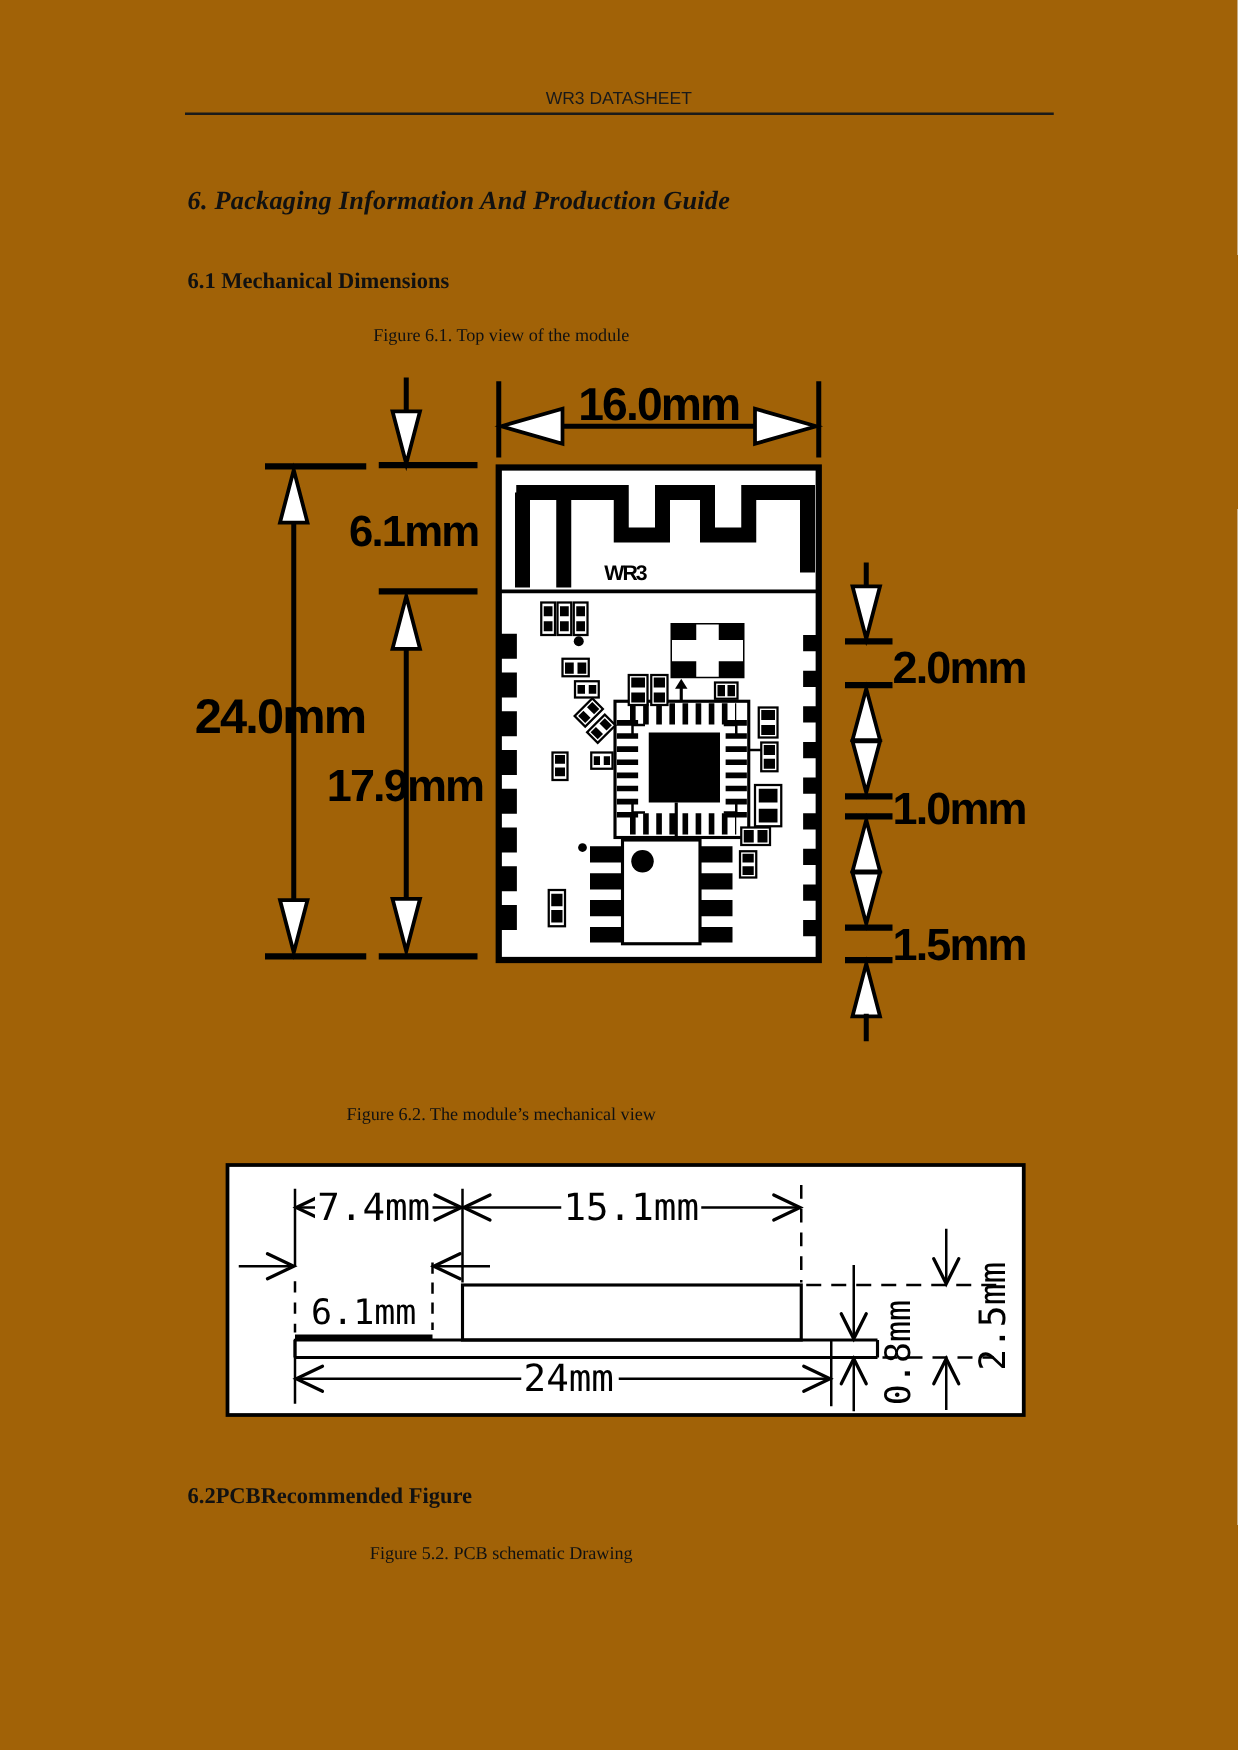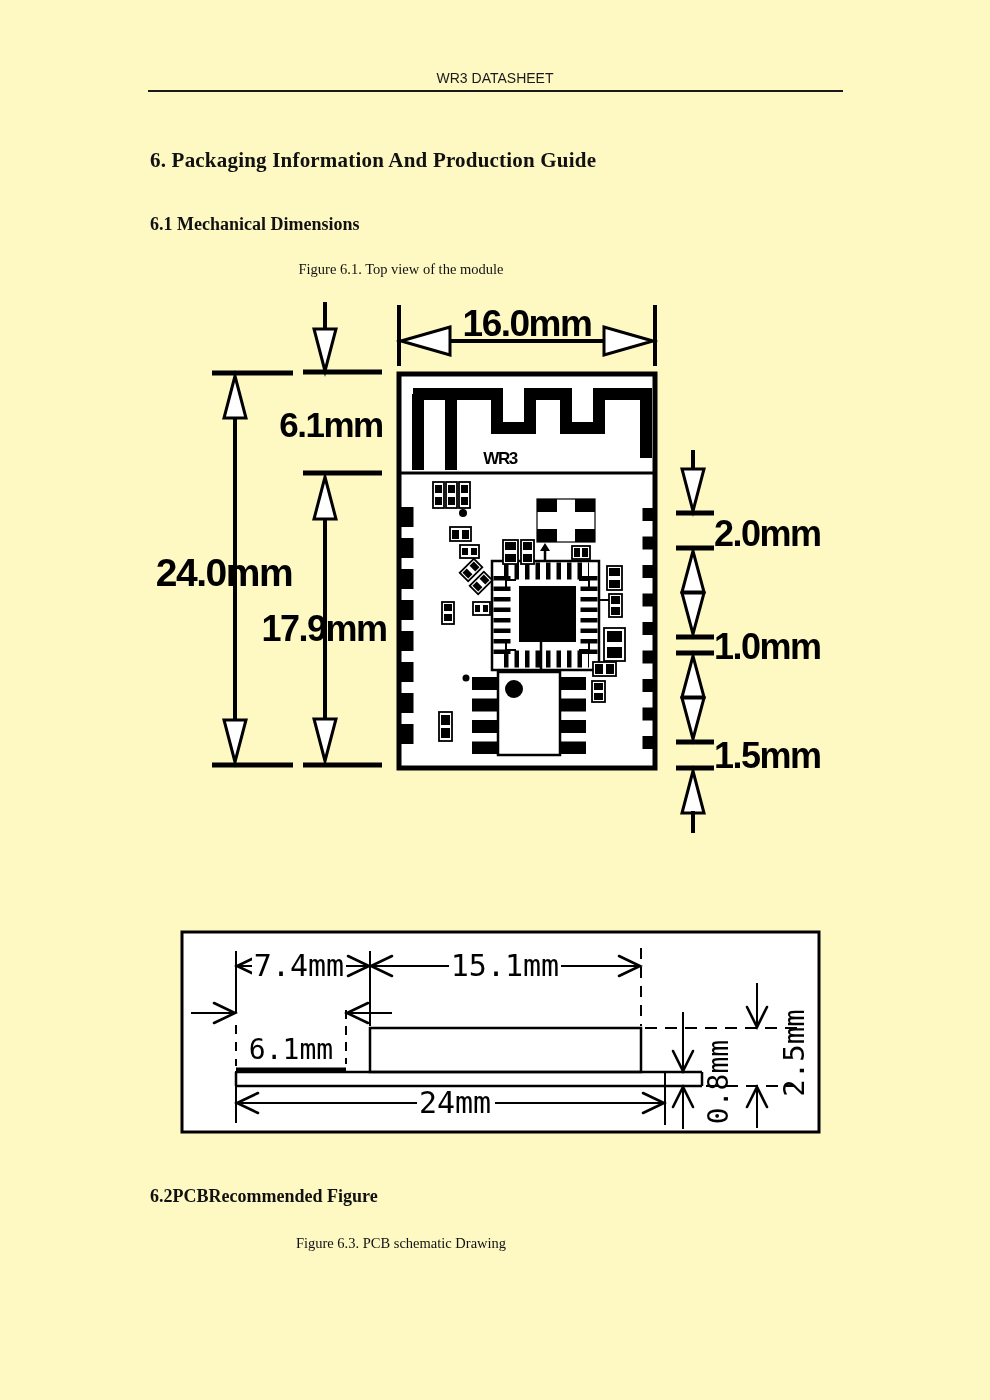--- a/index.html
+++ b/index.html
@@ -1,22 +1,22 @@
 <!DOCTYPE html>
 <html><head>
 <meta charset="utf-8">
 <style>
   html,body{margin:0;padding:0;background:#e8e8e8;}
-  #page{position:relative;width:990px;height:1400px;background:#fef9c3;margin:0 auto;
+  #page{position:relative;width:990px;height:1400px;background:#a16207;margin:0 auto;
         font-family:"Liberation Serif",serif;color:#111;overflow:hidden;}
   .abs{position:absolute;}
   #header-title{top:70px;left:0;width:990px;text-align:center;
         font-family:"Liberation Sans",sans-serif;font-size:14px;color:#1a1a1a;}
   #header-rule{top:90px;left:148px;width:695px;height:0;border-top:2px solid #1a1a1a;}
-  .h1{top:148px;left:150px;font-size:21px;font-weight:bold;letter-spacing:.2px;}
+  .h1{top:148px;left:150px;font-size:21px;font-weight:bold;letter-spacing:.2px;font-style:italic;}
   .h2{top:214px;left:150px;font-size:18px;font-weight:bold;}
   .h3{top:1186px;left:150px;font-size:18px;font-weight:bold;}
   .caption{left:0;width:802px;text-align:center;font-size:14.5px;}
   #cap-61{top:261px;}
   #cap-62{top:884px;}
   #cap-63{top:1235px;}
   svg{display:block;}
   svg .ln{stroke:#000;fill:none;}
   svg .tick{stroke:#000;stroke-width:5;fill:none;}
   svg .oarrow{fill:#fff;stroke:#000;stroke-width:3;}
@@ -206,20 +206,21 @@
       <polygon class="oarrow" points="693,656 682,697 704,697"></polygon>
       <polygon class="oarrow" points="693,739 682,698 704,698"></polygon>
       <polygon class="oarrow" points="693,771 682,813 704,813"></polygon>
       <line class="ln" x1="693" y1="811" x2="693" y2="833" stroke-width="4"></line>
       <text class="dimbig" x="714" y="546" font-size="36">2.0mm</text>
       <text class="dimbig" x="714" y="659" font-size="36">1.0mm</text>
       <text class="dimbig" x="714" y="768" font-size="36">1.5mm</text>
     </g>
   </svg>
 
+  <div id="cap-62" class="abs caption">Figure 6.2. The module’s mechanical view</div>
 
   <svg class="abs" style="left:178px;top:928px;" width="648" height="212" viewBox="178 928 648 212">
 
     <rect x="182" y="932" width="637" height="200" fill="#fff" stroke="#000" stroke-width="3"></rect>
 
     <g>
       <path class="ln" stroke-width="2" d="M236 951 V1013"></path>
       <path class="ln" stroke-width="2" stroke-dasharray="9 8" d="M236 1025 V1066"></path>
       <path class="ln" stroke-width="2" d="M236 1071 V1123"></path>
       <path class="ln" stroke-width="2" d="M370 951 V1026"></path>
@@ -271,15 +272,15 @@
       <text class="mono" font-size="28" text-anchor="middle" transform="rotate(-90 719 1082)" x="719" y="1091">0.8mm</text>
       <line class="ln" x1="757" y1="983" x2="757" y2="1026" stroke-width="2"></line>
       <polyline class="varrow" points="747,1007 757,1027 767,1007"></polyline>
       <line class="ln" x1="757" y1="1088" x2="757" y2="1128" stroke-width="2"></line>
       <polyline class="varrow" points="747,1107 757,1087 767,1107"></polyline>
       <text class="mono" font-size="29" text-anchor="middle" transform="rotate(-90 795 1053)" x="795" y="1062">2.5mm</text>
     </g>
   </svg>
 
   <div class="abs h3">6.2PCBRecommended Figure</div>
-  <div id="cap-63" class="abs caption">Figure 6.3. PCB schematic Drawing</div>
+  <div id="cap-63" class="abs caption">Figure 5.2. PCB schematic Drawing</div>
 
 </div>
 
 </body></html>

